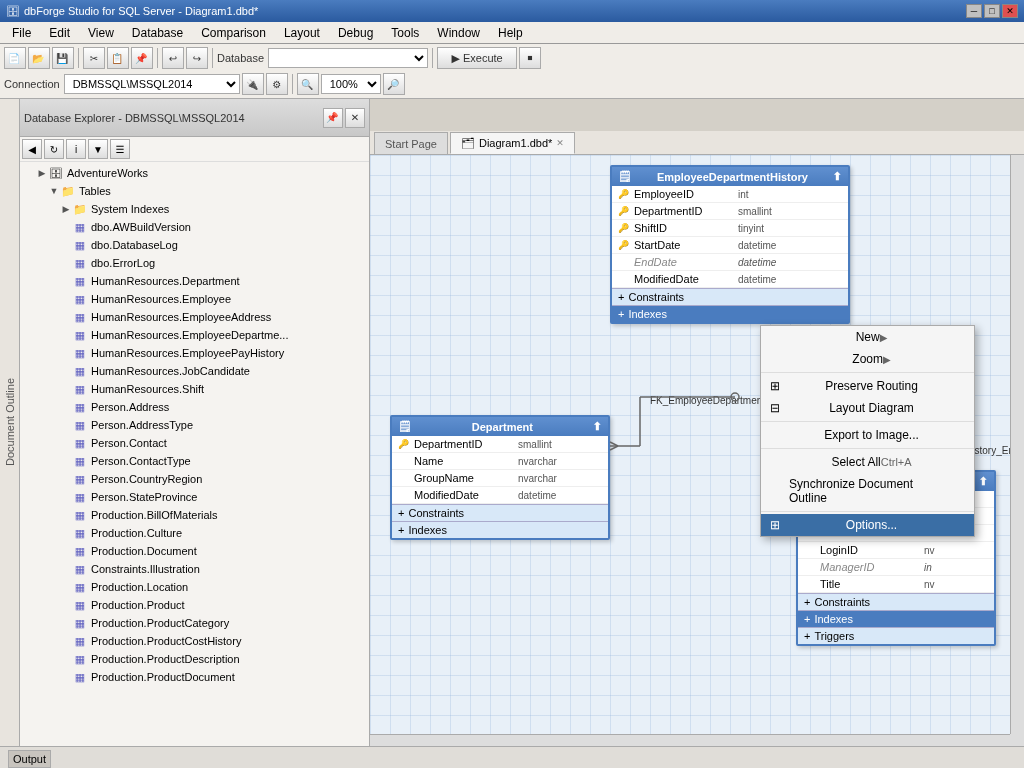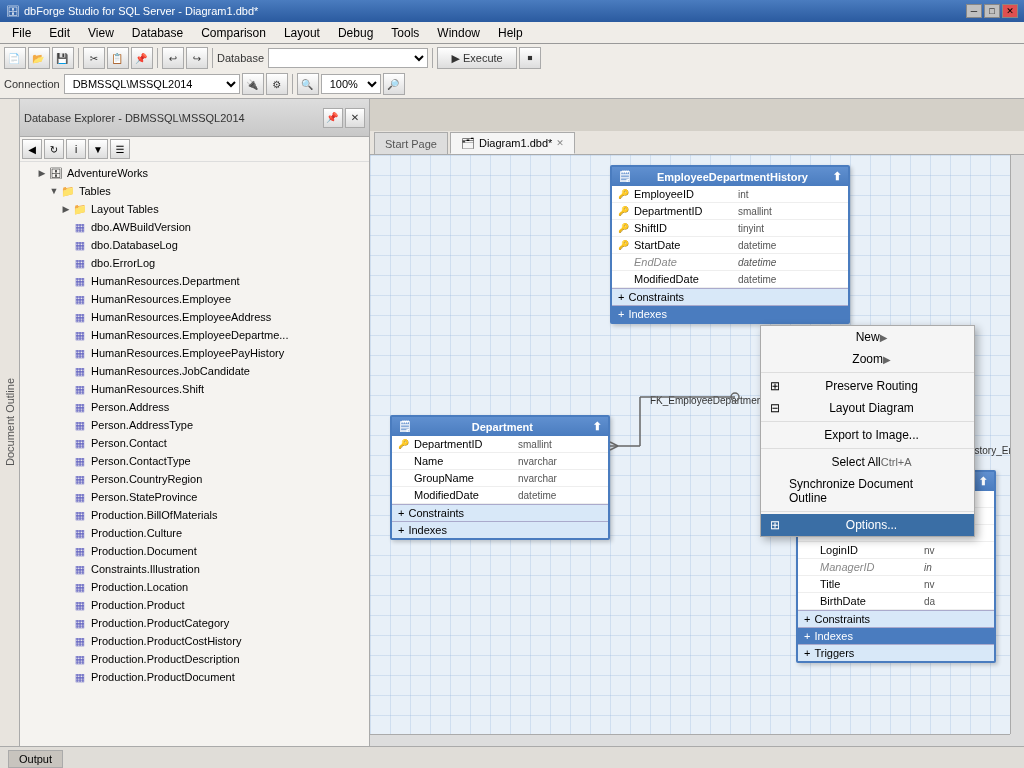--- a/index.html
+++ b/index.html
@@ -82,21 +82,21 @@
     .db-table-section.selected { background: #4a7cbf; color: white; }
 
     
     .rel-canvas { position: absolute; top: 0; left: 0; width: 100%; height: 100%; pointer-events: none; }
 
     
     .h-scroll { height: 12px; background: #ddd; border-top: 1px solid #aaa; }
 
     
     .output-bar { height: 25px; background: #e0ddd8; border-top: 1px solid #aaa; display: flex; align-items: center; padding: 0 8px; font-size: 11px; }
-    .output-tab { padding: 2px 10px; background: #c8c4be; border: 1px solid #aaa; cursor: pointer; font-size: 11px; }
+    .output-tab { padding: 2px 4px; background: #c8c4be; border: 1px solid #aaa; cursor: pointer; font-size: 11px; }
 
     
     .right-scroll { width: 14px; background: #ddd; border-left: 1px solid #aaa; }
 
     .diagram-with-scroll { display: flex; flex: 1; overflow: hidden; }
     .diagram-bottom { display: flex; }
     .corner-box { width: 14px; height: 12px; background: #ddd; }
   </style>
 </head>
 <body>
@@ -190,21 +190,21 @@
         <span>AdventureWorks</span>
       </div>
       <div class="tree-item indent2">
         <span class="tree-expand">▼</span>
         <span class="tree-icon folder-icon">📁</span>
         <span>Tables</span>
       </div>
       <div class="tree-item indent3">
         <span class="tree-expand">▶</span>
         <span class="tree-icon folder-icon">📁</span>
-        <span>Layout Tables</span>
+        <span>System Indexes</span>
       </div>
       <div class="tree-item indent3">
         <span class="tree-expand">&nbsp;</span>
         <span class="tree-icon table-icon">▦</span>
         <span>dbo.AWBuildVersion</span>
       </div>
       <div class="tree-item indent3">
         <span class="tree-expand">&nbsp;</span>
         <span class="tree-icon table-icon">▦</span>
         <span>dbo.DatabaseLog</span>
@@ -458,25 +458,20 @@
           </div>
           <div class="db-table-row italic">
             <span class="col-icon"></span>
             <span class="col-name">ManagerID</span>
             <span class="col-type">in</span>
           </div>
           <div class="db-table-row">
             <span class="col-icon"></span>
             <span class="col-name">Title</span>
             <span class="col-type">nv</span>
-          </div>
-          <div class="db-table-row">
-            <span class="col-icon"></span>
-            <span class="col-name">BirthDate</span>
-            <span class="col-type">da</span>
           </div>
           <div class="db-table-section">
             <span>+</span>
             <span>Constraints</span>
           </div>
           <div class="db-table-section selected">
             <span>+</span>
             <span>Indexes</span>
           </div>
           <div class="db-table-section">

